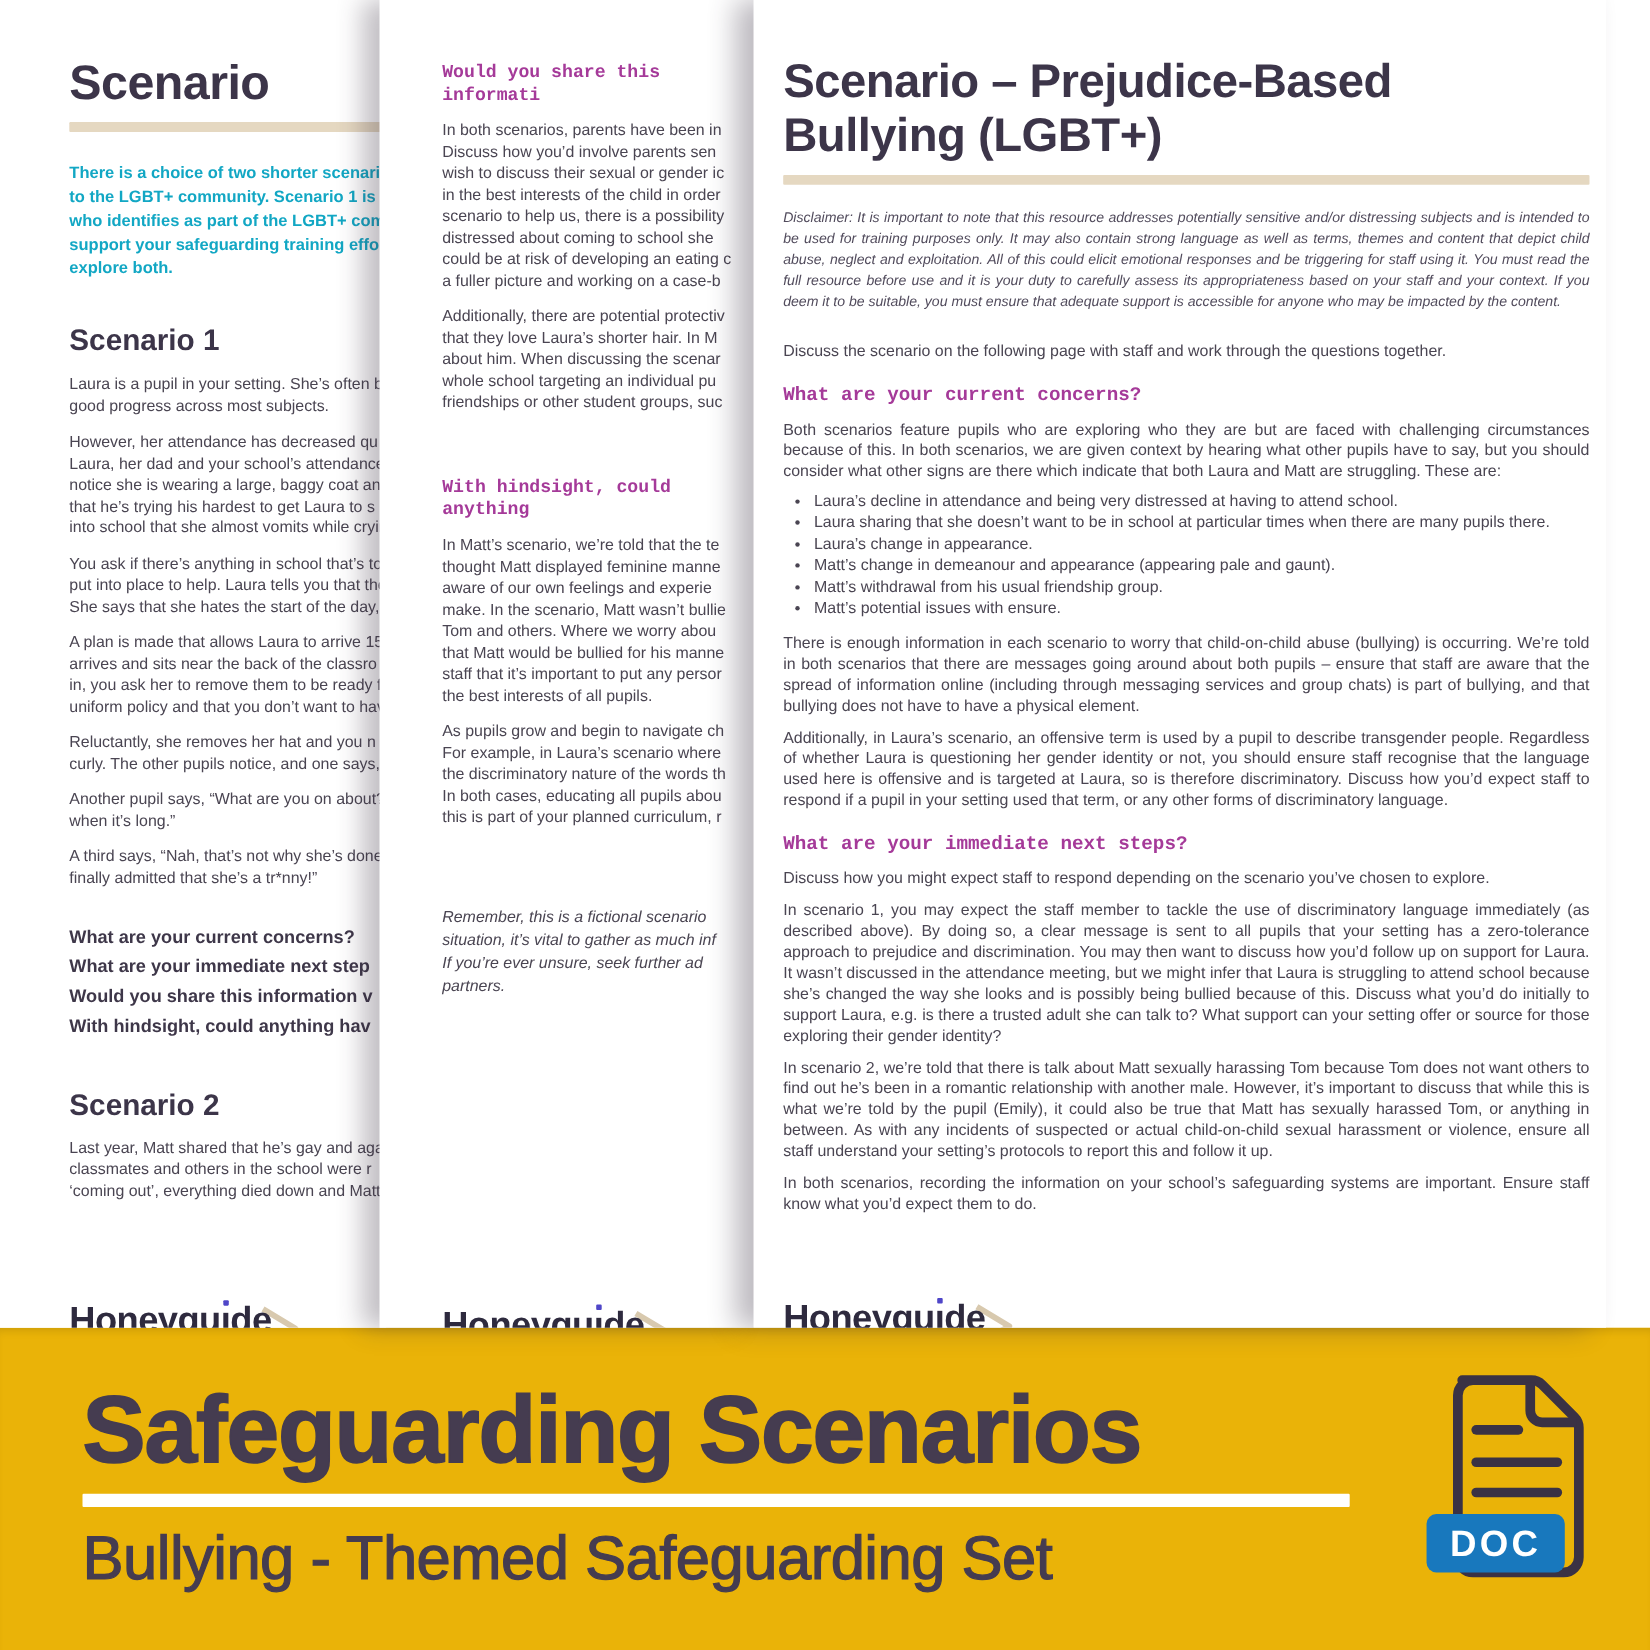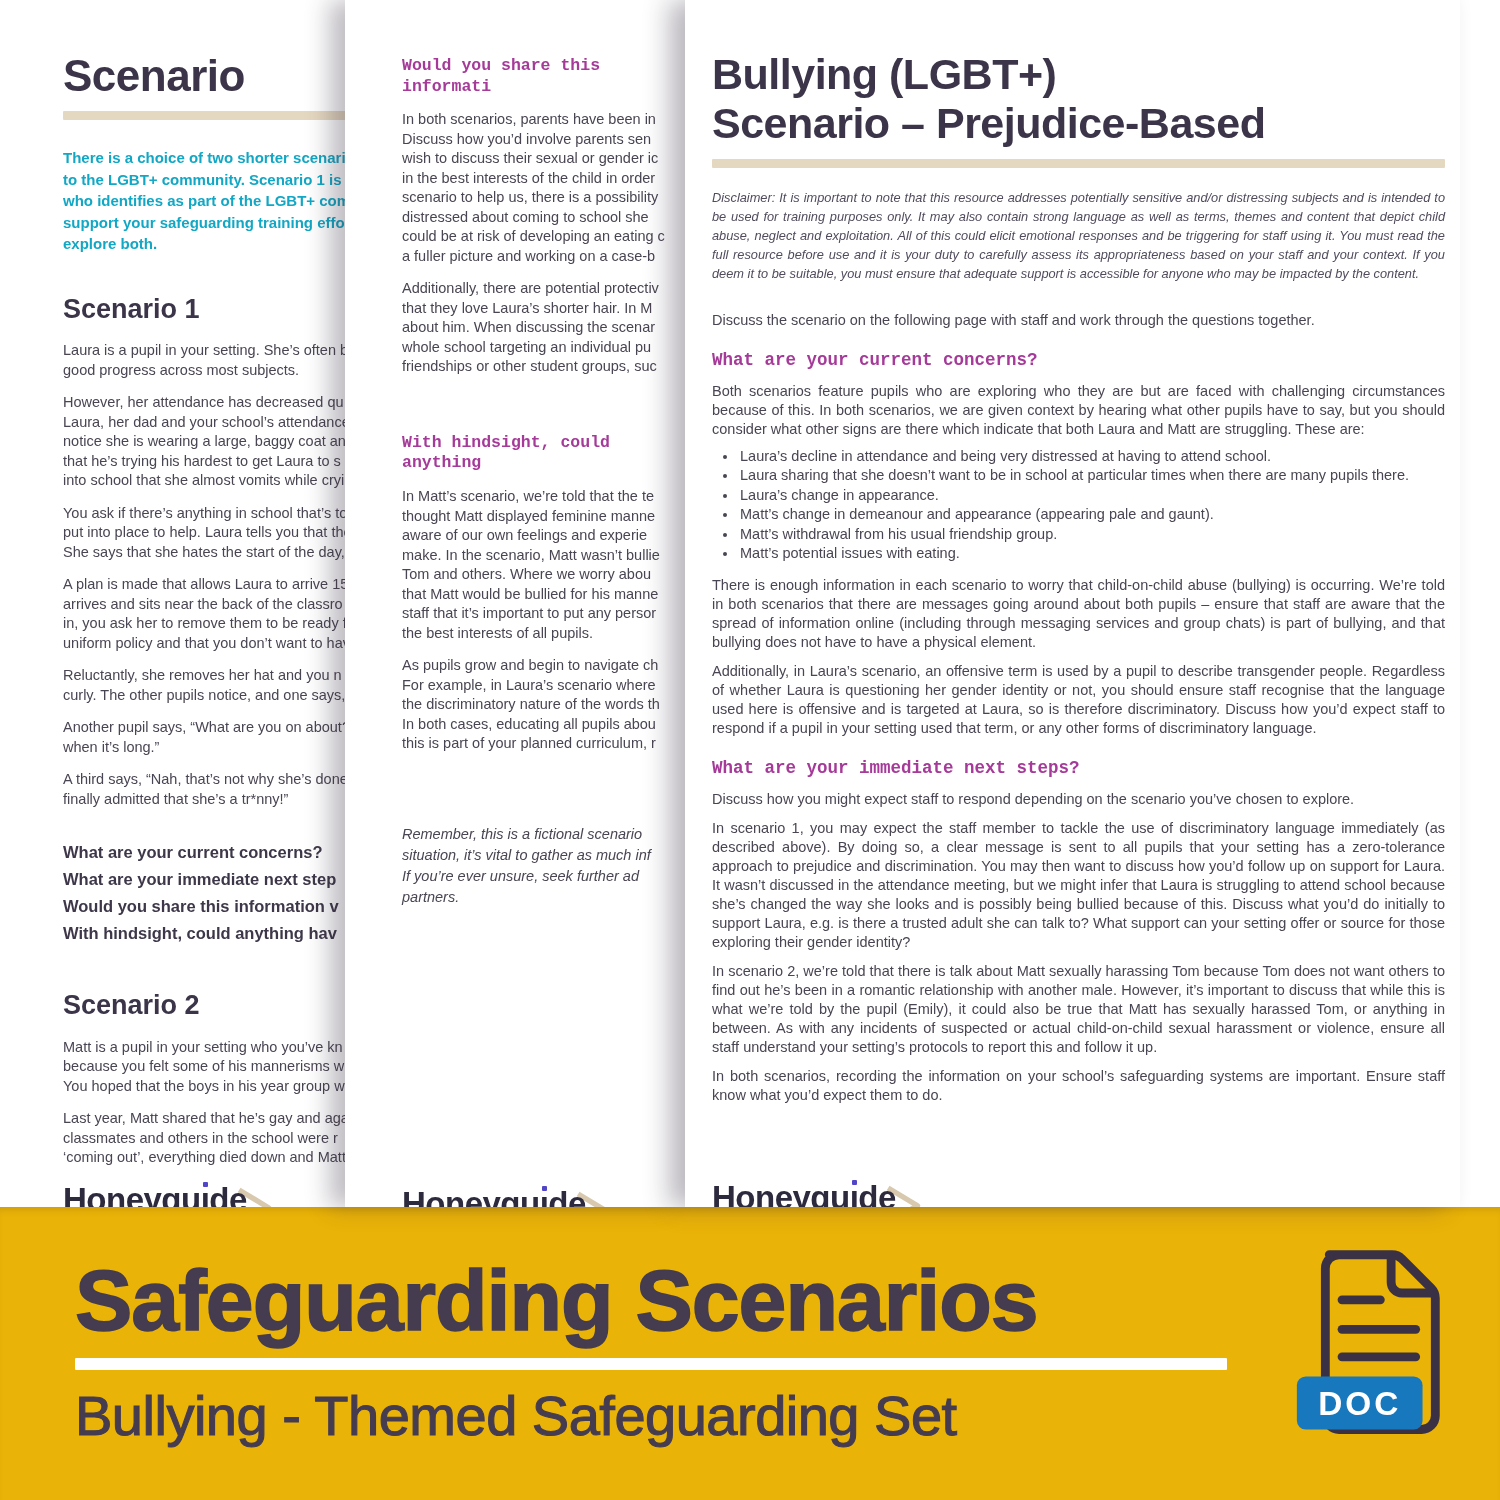--- a/index.html
+++ b/index.html
@@ -99,23 +99,20 @@
 when it’s long.”</div>
         <div class="body-par lines">A third says, “Nah, that’s not why she’s done
 finally admitted that she’s a tr*nny!”</div>
 
         <div class="questions lines">What are your current concerns?
 What are your immediate next step
 Would you share this information v
 With hindsight, could anything hav</div>
 
         <h2 class="sub-heading" style="margin-top:42px;">Scenario 2</h2>
-        <div class="body-par first-par lines">Matt is a pupil in your setting who you’ve kn
-because you felt some of his mannerisms w
-You hoped that the boys in his year group w</div>
         <div class="body-par lines">Last year, Matt shared that he’s gay and aga
 classmates and others in the school were r
 ‘coming out’, everything died down and Matt</div>
 
         <div class="hg-logo">
           <svg class="hg-arrow" viewBox="0 0 240 50" preserveAspectRatio="none">
             <path d="M0 46 H205 M201 8 L234 28 L201 47" fill="none" stroke="#d8c9ae" stroke-width="6" stroke-linejoin="round"></path>
           </svg>
           <span class="hg-text"><span>Honeygu</span><span class="hg-i"><span>ı</span><span class="hg-dot"></span></span><span>de</span></span>
         </div>
@@ -164,37 +161,37 @@
             <path d="M0 46 H205 M201 8 L234 28 L201 47" fill="none" stroke="#d8c9ae" stroke-width="6" stroke-linejoin="round"></path>
           </svg>
           <span class="hg-text"><span>Honeygu</span><span class="hg-i"><span>ı</span><span class="hg-dot"></span></span><span>de</span></span>
         </div>
       </div>
     </section>
 
     <section class="page page3">
       <div class="page-inner">
         <h1 class="doc-title">
+          <div>Scenario – Prejudice-Based</div>
           <div>Bullying (LGBT+)</div>
-          <div>Scenario – Prejudice-Based</div>
         </h1>
         <div class="rule-tan"></div>
 
         <p class="disclaimer">Disclaimer: It is important to note that this resource addresses potentially sensitive and/or distressing subjects and is intended to be used for training purposes only. It may also contain strong language as well as terms, themes and content that depict child abuse, neglect and exploitation. All of this could elicit emotional responses and be triggering for staff using it. You must read the full resource before use and it is your duty to carefully assess its appropriateness based on your staff and your context. If you deem it to be suitable, you must ensure that adequate support is accessible for anyone who may be impacted by the content.</p>
         <p class="p3-body p3-intro">Discuss the scenario on the following page with staff and work through the questions together.</p>
 
         <h3 class="purple-heading">What are your current concerns?</h3>
         <p class="p3-body">Both scenarios feature pupils who are exploring who they are but are faced with challenging circumstances because of this. In both scenarios, we are given context by hearing what other pupils have to say, but you should consider what other signs are there which indicate that both Laura and Matt are struggling. These are:</p>
         <ul class="bullets">
             <li>Laura’s decline in attendance and being very distressed at having to attend school.</li>
             <li>Laura sharing that she doesn’t want to be in school at particular times when there are many pupils there.</li>
             <li>Laura’s change in appearance.</li>
             <li>Matt’s change in demeanour and appearance (appearing pale and gaunt).</li>
             <li>Matt’s withdrawal from his usual friendship group.</li>
-            <li>Matt’s potential issues with eating.</li>
+            <li>Matt’s potential issues with ensure.</li>
           </ul>
         <p class="p3-body">There is enough information in each scenario to worry that child-on-child abuse (bullying) is occurring. We’re told in both scenarios that there are messages going around about both pupils – ensure that staff are aware that the spread of information online (including through messaging services and group chats) is part of bullying, and that bullying does not have to have a physical element.</p>
         <p class="p3-body">Additionally, in Laura’s scenario, an offensive term is used by a pupil to describe transgender people. Regardless of whether Laura is questioning her gender identity or not, you should ensure staff recognise that the language used here is offensive and is targeted at Laura, so is therefore discriminatory. Discuss how you’d expect staff to respond if a pupil in your setting used that term, or any other forms of discriminatory language.</p>
 
         <h3 class="purple-heading">What are your immediate next steps?</h3>
         <p class="p3-body">Discuss how you might expect staff to respond depending on the scenario you’ve chosen to explore.</p>
         <p class="p3-body">In scenario 1, you may expect the staff member to tackle the use of discriminatory language immediately (as described above). By doing so, a clear message is sent to all pupils that your setting has a zero-tolerance approach to prejudice and discrimination. You may then want to discuss how you’d follow up on support for Laura. It wasn’t discussed in the attendance meeting, but we might infer that Laura is struggling to attend school because she’s changed the way she looks and is possibly being bullied because of this. Discuss what you’d do initially to support Laura, e.g. is there a trusted adult she can talk to? What support can your setting offer or source for those exploring their gender identity?</p>
         <p class="p3-body">In scenario 2, we’re told that there is talk about Matt sexually harassing Tom because Tom does not want others to find out he’s been in a romantic relationship with another male. However, it’s important to discuss that while this is what we’re told by the pupil (Emily), it could also be true that Matt has sexually harassed Tom, or anything in between. As with any incidents of suspected or actual child-on-child sexual harassment or violence, ensure all staff understand your setting’s protocols to report this and follow it up.</p>
         <p class="p3-body">In both scenarios, recording the information on your school’s safeguarding systems are important. Ensure staff know what you’d expect them to do.</p>
 

